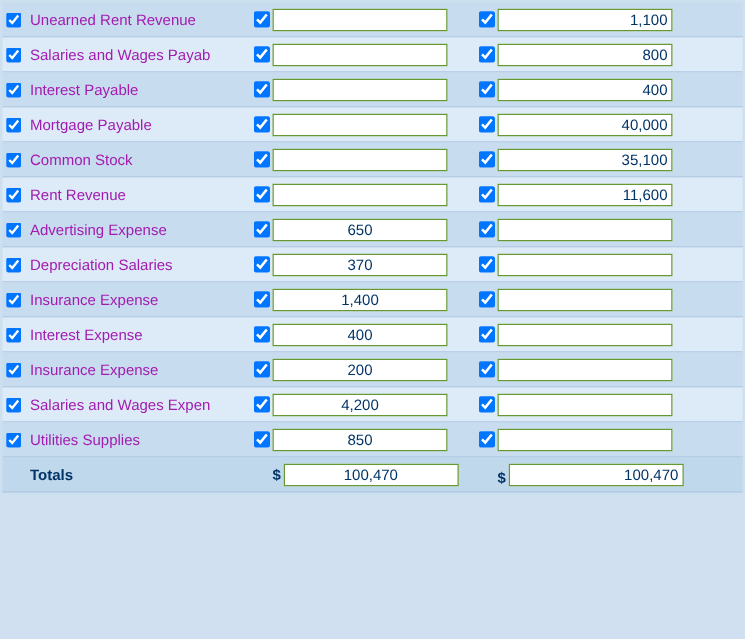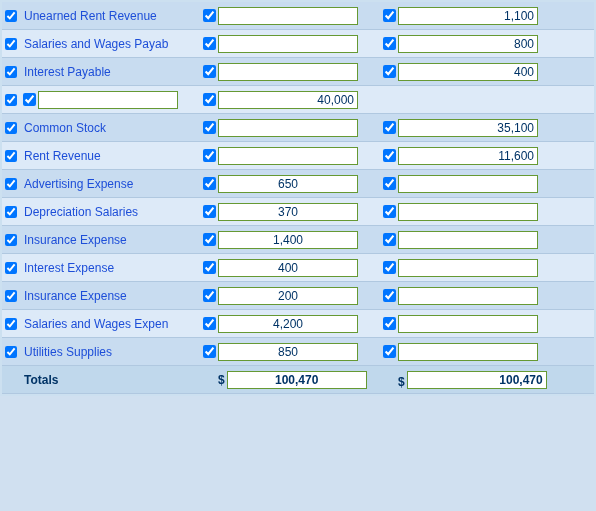--- a/index.html
+++ b/index.html
@@ -39,21 +39,21 @@
     }
     .cell-check input[type="checkbox"] {
       width: 12px;
       height: 12px;
       margin: 0;
     }
     
     .cell-name {
       width: 180px;
       padding-left: 4px;
-      color: #1d4ed8;
+      color: #a21caf;
       flex-shrink: 0;
       white-space: nowrap;
       overflow: hidden;
     }
     
     .cell-check2 {
       width: 18px;
       display: flex;
       align-items: center;
       justify-content: center;
@@ -118,21 +118,21 @@
       margin-right: 2px;
     }
     .totals-input {
       width: 140px;
       height: 18px;
       border: 2px solid #336600;
       background: white;
       font-size: 12px;
       padding: 0 3px;
       text-align: right;
-      font-weight: bold;
+      font-weight: normal;
       color: #003366;
     }
   </style>
 </head>
 <body>
 
 <div class="table-container">
   <div id="rows-container">
       <div class="row">
       <div class="cell-check">
@@ -188,20 +188,21 @@
         <input type="checkbox" checked="" style="">
       </div>
       <div class="cell-input2">
         <input type="text" value="400" style="">
       </div>
     </div>
       <div class="row">
       <div class="cell-check">
         <input type="checkbox" checked="" style="">
       </div>
+      <div class="cell-name">Mortgage Payable</div>
       <div class="cell-check2">
         <input type="checkbox" checked="" style="">
       </div>
       <div class="cell-input">
         <input type="text" value="" style="">
       </div>
       <div class="cell-spacer"></div>
       <div class="cell-check3">
         <input type="checkbox" checked="" style="">
       </div>

